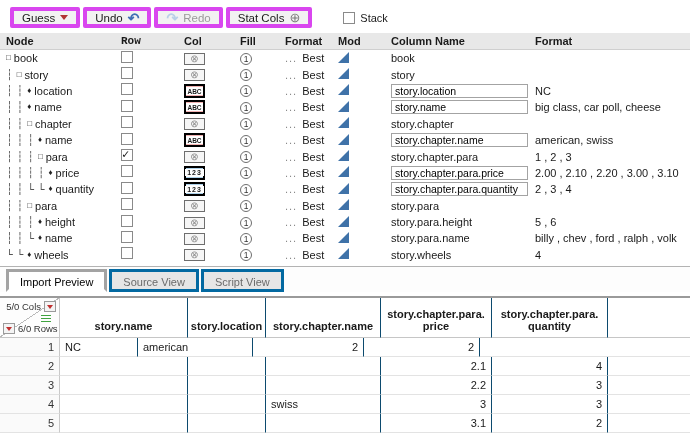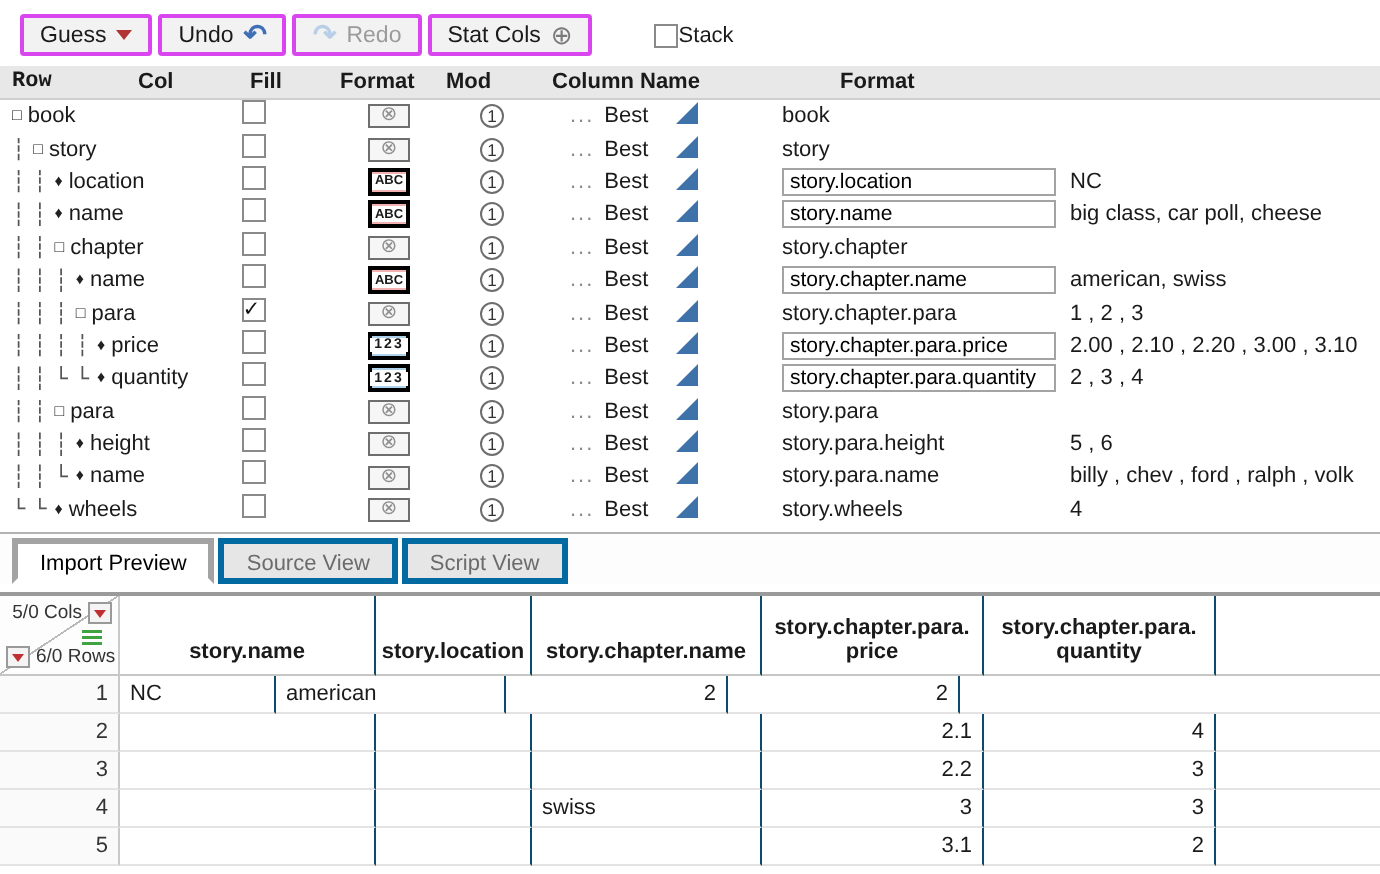--- a/index.html
+++ b/index.html
@@ -2,30 +2,30 @@
 <html><head>
 <meta charset="utf-8">
 <style>
   * { box-sizing: border-box; margin: 0; padding: 0; }
   html,body { width:690px; height:437px; overflow:hidden; background:#fff;
     font-family:"Liberation Sans", sans-serif; font-size:11px; color:#1a1a1a; }
 
   
   .toolbar { display:flex; align-items:center; padding:7px 0 5px 10px; }
   .tb-btn { display:inline-flex; align-items:center; gap:5px; height:21px;
-    padding:0 8px; background:#f2f2f2; border:2px solid #d946ef; border-radius:2px;
+    padding:0 8px; background:#f2f2f2; border:4px solid #d946ef; border-radius:2px;
     font-size:11.5px; margin-right:3px; white-space:nowrap; }
   .tb-btn.disabled { color:#9b9b9b; }
   .tri-down { width:0; height:0; border-left:4px solid transparent;
     border-right:4px solid transparent; border-top:5px solid #b13434; }
   .undo-glyph::before { content:"↶"; color:#3f6fb5; font-size:14px; font-weight:bold; line-height:1; }
   .redo-glyph::before { content:"↷"; color:#b9cfe8; font-size:14px; font-weight:bold; line-height:1; }
   .minus-glyph::before { content:"⊖"; color:#7a7a7a; font-size:13px; line-height:1; }
   .plus-glyph::before  { content:"⊕"; color:#7a7a7a; font-size:13px; line-height:1; }
-  .stack-wrap { display:inline-flex; align-items:flex-start; margin-left:28px; }
+  .stack-wrap { display:inline-flex; align-items:flex-start; gap:5px; margin-left:28px; }
   .cb { width:12px; height:12px; border:1px solid #8a8a8a; background:#fff;
     display:inline-block; position:relative; flex:0 0 auto; }
   .cb.checked::before { content:"✓"; position:absolute; top:-3px; left:0px;
     font-size:12px; font-weight:bold; color:#111; }
 
   
   .tgrid { width:690px; }
   .thead { display:flex; align-items:center; height:17px; background:#e8e8e8;
     font-weight:bold; border-bottom:1px solid #cfcfcf; }
   .trow { display:flex; align-items:center; height:16.4px; }
@@ -110,20 +110,21 @@
     <span class="plus-glyph"></span>
   </span>
   <span class="stack-wrap">
     <span class="cb"></span>
     <span>Stack</span>
   </span>
 </div>
 
 <div class="tgrid">
   <div class="thead">
+    <div class="c-node">Node</div>
     <div class="c-row">Row</div>
     <div class="c-col">Col</div>
     <div class="c-fill">Fill</div>
     <div class="c-fmt">Format</div>
     <div class="c-mod">Mod</div>
     <div class="c-name">Column Name</div>
     <div class="c-samp">Format</div>
   </div>
 
   <div class="trow">

